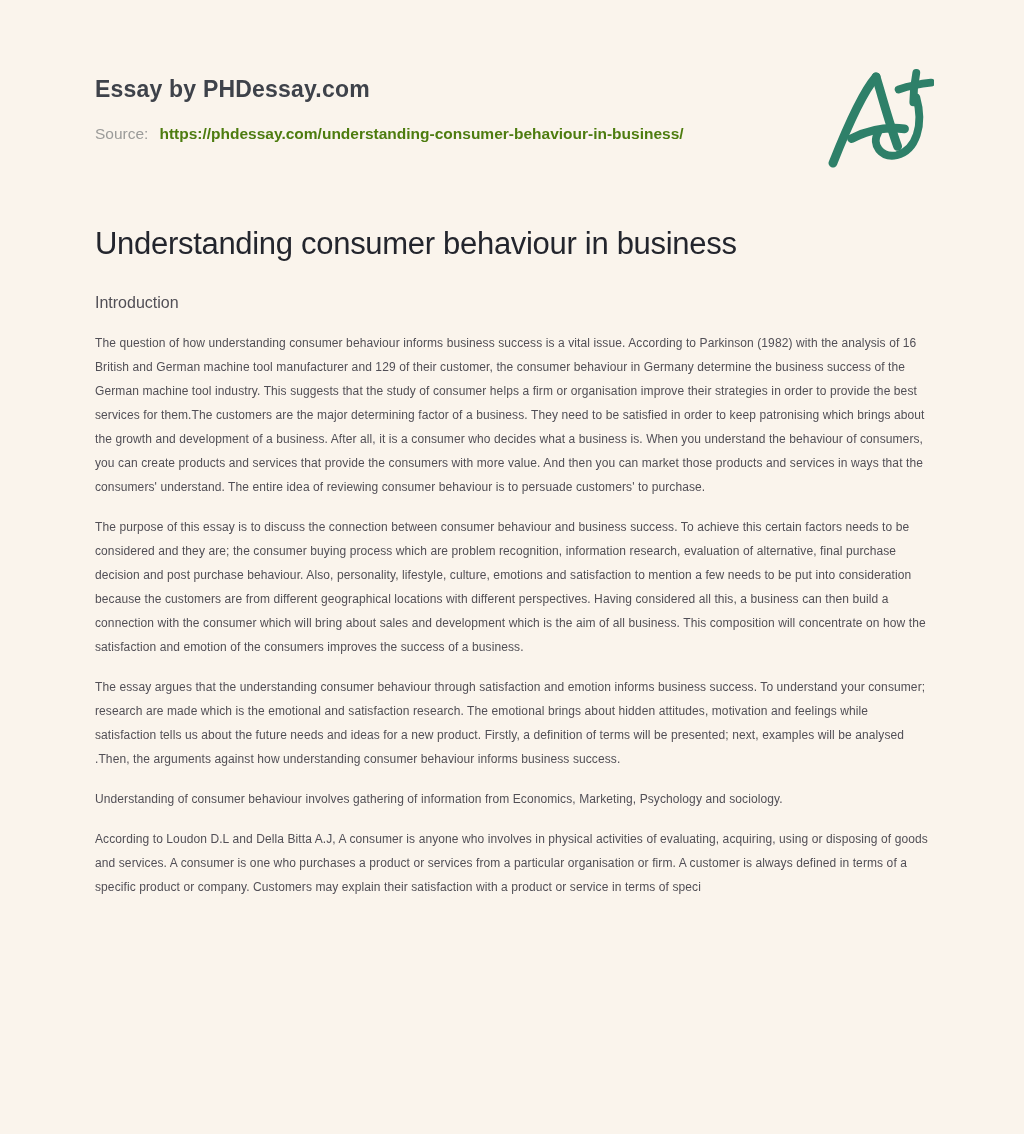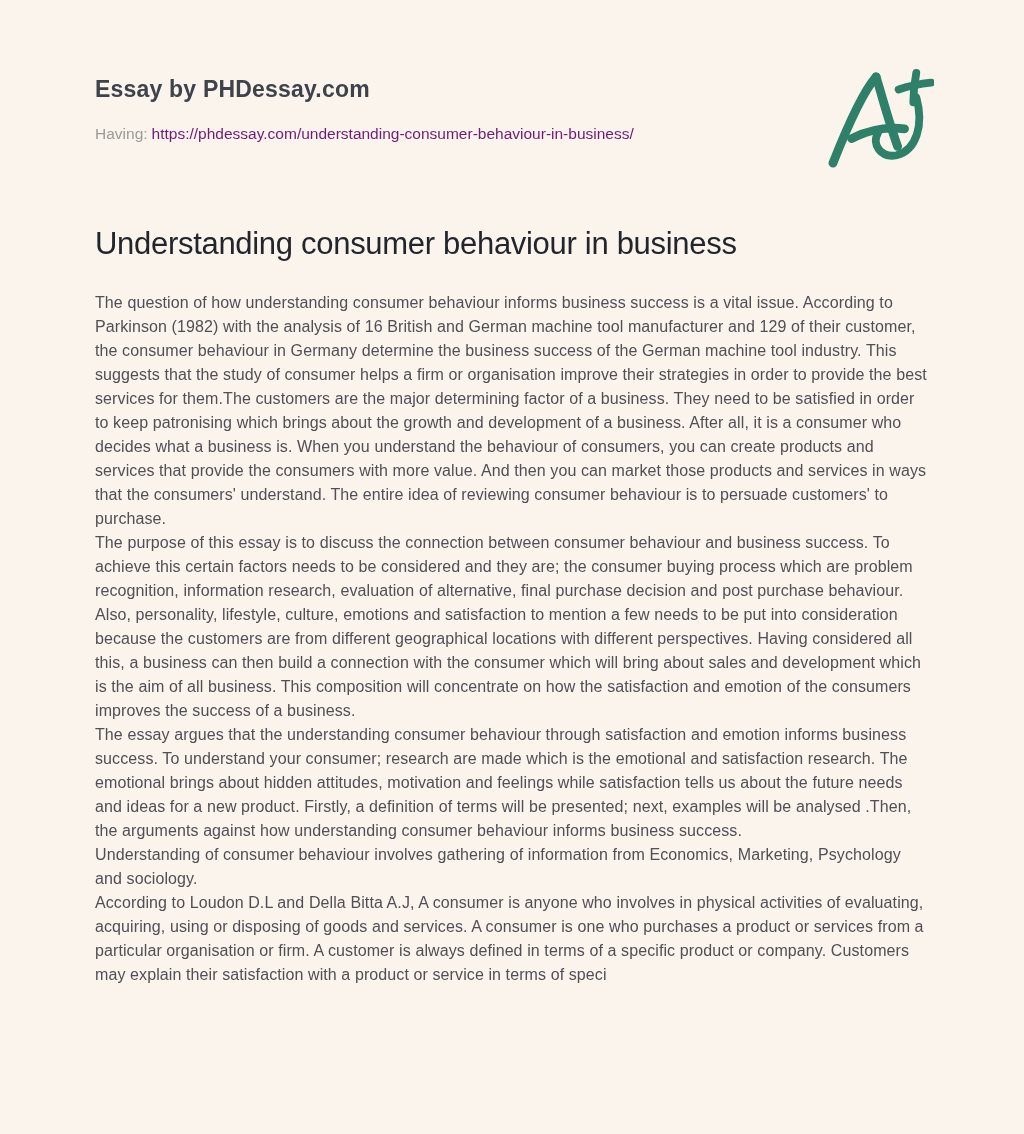--- a/index.html
+++ b/index.html
@@ -28,23 +28,24 @@
     color: #3e424a;
     letter-spacing: 0.2px;
     margin-top: 8px;
   }
   .source-line {
     margin-top: 22px;
     font-size: 15.5px;
     color: #9b9b99;
   }
   .source-link {
-    color: #701a75;
+    color: #4d7c0f;
     text-decoration: none;
-    margin-left: 4px;
+    margin-left: 11px;
+    font-weight: bold;
   }
   .logo {
     width: 108px;
     height: 100px;
     flex: 0 0 auto;
     margin-right: -4px;
   }
   .title {
     margin-top: 56px;
     font-size: 31px;
@@ -57,36 +58,37 @@
     margin-top: 26px;
     width: 835px;
   }
   .subheading {
     font-size: 16px;
     color: #514f56;
     line-height: 24px;
     margin-top: 16px;
   }
   .para {
-    font-size: 16px;
+    font-size: 12px;
     color: #514f56;
     line-height: 24px;
+    margin-top: 16px;
     letter-spacing: 0.1px;
   }
 </style>
 </head>
 <body>
 
 <div class="page">
 
   <div class="header">
     <div class="header-text">
       <div class="byline">Essay by PHDessay.com</div>
       <div class="source-line">
-        <span>Having:</span><a class="source-link" href="#">https://phdessay.com/understanding-consumer-behaviour-in-business/</a>
+        <span>Source:</span><a class="source-link" href="#">https://phdessay.com/understanding-consumer-behaviour-in-business/</a>
       </div>
     </div>
 
     <svg class="logo" viewBox="0 0 110 102" fill="none" xmlns="http://www.w3.org/2000/svg">
 
       <path d="M7 97 C 20 64, 36 26, 51 9" stroke="#2e8069" stroke-width="9" stroke-linecap="round"></path>
 
       <path d="M51 9 C 58 32, 65 58, 73 80" stroke="#2e8069" stroke-width="9" stroke-linecap="round"></path>
 
       <path d="M26 72 C 46 62, 62 60, 80 62" stroke="#2e8069" stroke-width="9" stroke-linecap="round"></path>
@@ -95,20 +97,21 @@
 
       <path d="M92 5 C 90 15, 89 25, 89 35" stroke="#2e8069" stroke-width="8" stroke-linecap="round"></path>
 
       <path d="M74 22 C 86 18, 97 16, 107 15" stroke="#2e8069" stroke-width="8" stroke-linecap="round"></path>
     </svg>
   </div>
 
   <h1 class="title">Understanding consumer behaviour in business</h1>
 
   <div class="article-body">
+    <div class="subheading">Introduction</div>
     <p class="para">The question of how understanding consumer behaviour informs business success is a vital issue. According to Parkinson (1982) with the analysis of 16 British and German machine tool manufacturer and 129 of their customer, the consumer behaviour in Germany determine the business success of the German machine tool industry. This suggests that the study of consumer helps a firm or organisation improve their strategies in order to provide the best services for them.The customers are the major determining factor of a business. They need to be satisfied in order to keep patronising which brings about the growth and development of a business. After all, it is a consumer who decides what a business is. When you understand the behaviour of consumers, you can create products and services that provide the consumers with more value. And then you can market those products and services in ways that the consumers' understand. The entire idea of reviewing consumer behaviour is to persuade customers' to purchase.</p>
     <p class="para">The purpose of this essay is to discuss the connection between consumer behaviour and business success. To achieve this certain factors needs to be considered and they are; the consumer buying process which are problem recognition, information research, evaluation of alternative, final purchase decision and post purchase behaviour. Also, personality, lifestyle, culture, emotions and satisfaction to mention a few needs to be put into consideration because the customers are from different geographical locations with different perspectives. Having considered all this, a business can then build a connection with the consumer which will bring about sales and development which is the aim of all business. This composition will concentrate on how the satisfaction and emotion of the consumers improves the success of a business.</p>
     <p class="para">The essay argues that the understanding consumer behaviour through satisfaction and emotion informs business success. To understand your consumer; research are made which is the emotional and satisfaction research. The emotional brings about hidden attitudes, motivation and feelings while satisfaction tells us about the future needs and ideas for a new product. Firstly, a definition of terms will be presented; next, examples will be analysed .Then, the arguments against how understanding consumer behaviour informs business success.</p>
     <p class="para">Understanding of consumer behaviour involves gathering of information from Economics, Marketing, Psychology and sociology.</p>
     <p class="para">According to Loudon D.L and Della Bitta A.J, A consumer is anyone who involves in physical activities of evaluating, acquiring, using or disposing of goods and services. A consumer is one who purchases a product or services from a particular organisation or firm. A customer is always defined in terms of a specific product or company. Customers may explain their satisfaction with a product or service in terms of speci</p>
   </div>
 
 </div>
 
 </body></html>

